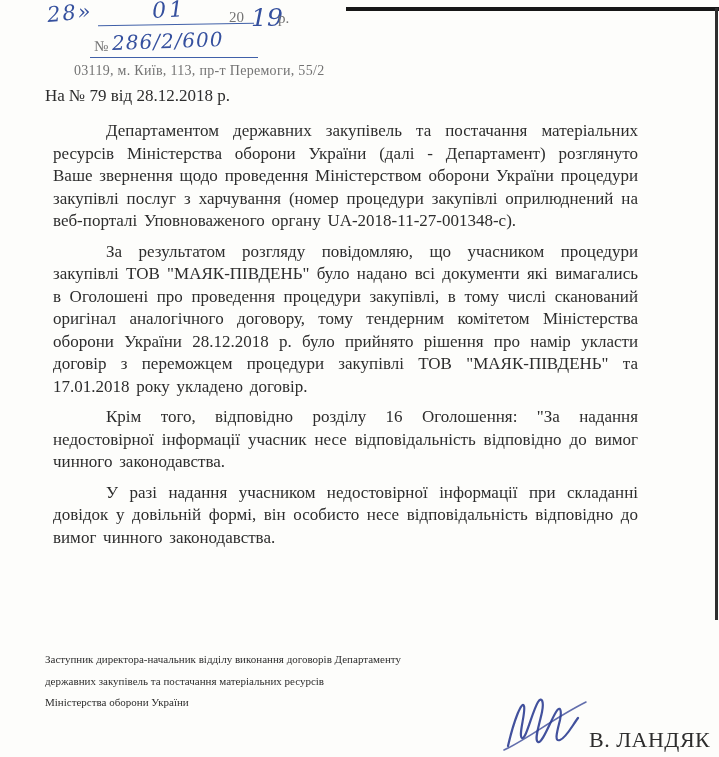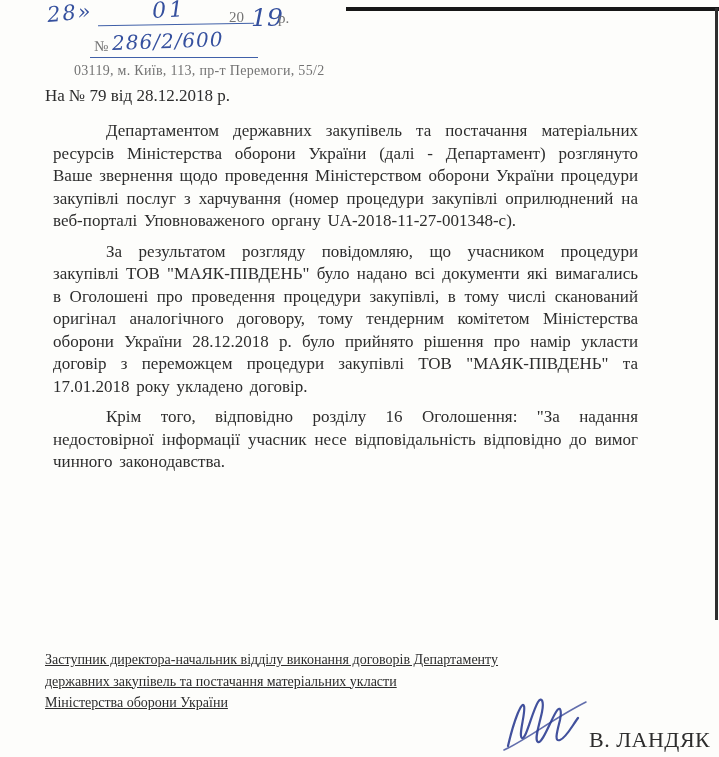--- a/index.html
+++ b/index.html
@@ -47,21 +47,21 @@
   .para {
     font-size:17px;
     line-height:22.5px;
     text-align:justify;
     text-indent:53px;
     word-spacing:2.5px;
     margin:8px;
   }
 
   
-  .sig-block { position:absolute; left:45px; top:649px; width:640px; font-size:14px; line-height:21.5px;text-decoration:underline; }
+  .sig-block { position:absolute; left:45px; top:649px; width:640px; font-size:11px; line-height:21.5px; }
   .sig-name  { position:absolute; left:589px; top:727px; font-size:22px; letter-spacing:0.5px; }
   .sig-scribble { position:absolute; left:498px; top:692px; width:95px; height:64px; }
 </style>
 </head>
 <body>
 
 <div class="page">
 
   <div class="artifact-top"></div>
   <div class="artifact-right"></div>
@@ -77,25 +77,26 @@
     <span class="hw number">286/2/600</span>
     <span class="underline number-line"></span>
     <div class="stamp address">03119, м. Київ, 113, пр-т Перемоги, 55/2</div>
   </div>
 
   <div class="letter-body">
     <p class="ref-line">На № 79 від 28.12.2018 р.</p>
     <p class="para">Департаментом державних закупівель та постачання матеріальних ресурсів Міністерства оборони України (далі - Департамент) розглянуто Ваше звернення щодо проведення Міністерством оборони України процедури закупівлі послуг з харчування (номер процедури закупівлі оприлюднений на веб-порталі Уповноваженого органу UA-2018-11-27-001348-с).</p>
     <p class="para">За результатом розгляду повідомляю, що учасником процедури закупівлі ТОВ "МАЯК-ПІВДЕНЬ" було надано всі документи які вимагались в Оголошені про проведення процедури закупівлі, в тому числі сканований оригінал аналогічного договору, тому тендерним комітетом Міністерства оборони України 28.12.2018 р. було прийнято рішення про намір укласти договір з переможцем процедури закупівлі ТОВ "МАЯК-ПІВДЕНЬ" та 17.01.2018 року укладено договір.</p>
     <p class="para">Крім того, відповідно розділу 16 Оголошення: "За надання недостовірної інформації учасник несе відповідальність відповідно до вимог чинного законодавства.</p>
+    <p class="para">У разі надання учасником недостовірної інформації при складанні довідок у довільній формі, він особисто несе відповідальність відповідно до вимог чинного законодавства.</p>
   </div>
 
   <div class="sig-block">
     <div>Заступник директора-начальник відділу виконання договорів Департаменту</div>
-    <div>державних закупівель та постачання матеріальних укласти</div>
+    <div>державних закупівель та постачання матеріальних ресурсів</div>
     <div>Міністерства оборони України</div>
   </div>
 
   <svg class="sig-scribble" viewBox="0 0 95 64" aria-hidden="true">
     <path d="M10,54 C16,28 24,8 26,14 C28,20 20,44 24,46 C28,48 34,20 40,10 C44,4 46,10 44,20 C41,34 36,48 40,50 C44,52 52,30 58,20 C62,13 64,18 62,28 C59,40 56,50 62,48 C68,46 74,34 80,26" fill="none" stroke="#2e3e92" stroke-width="2.2" stroke-linecap="round" opacity="0.9"></path>
     <path d="M6,58 C28,48 56,26 88,10" fill="none" stroke="#2e3e92" stroke-width="1.6" stroke-linecap="round" opacity="0.75"></path>
   </svg>
   <div class="sig-name">В. ЛАНДЯК</div>
 
 </div>

